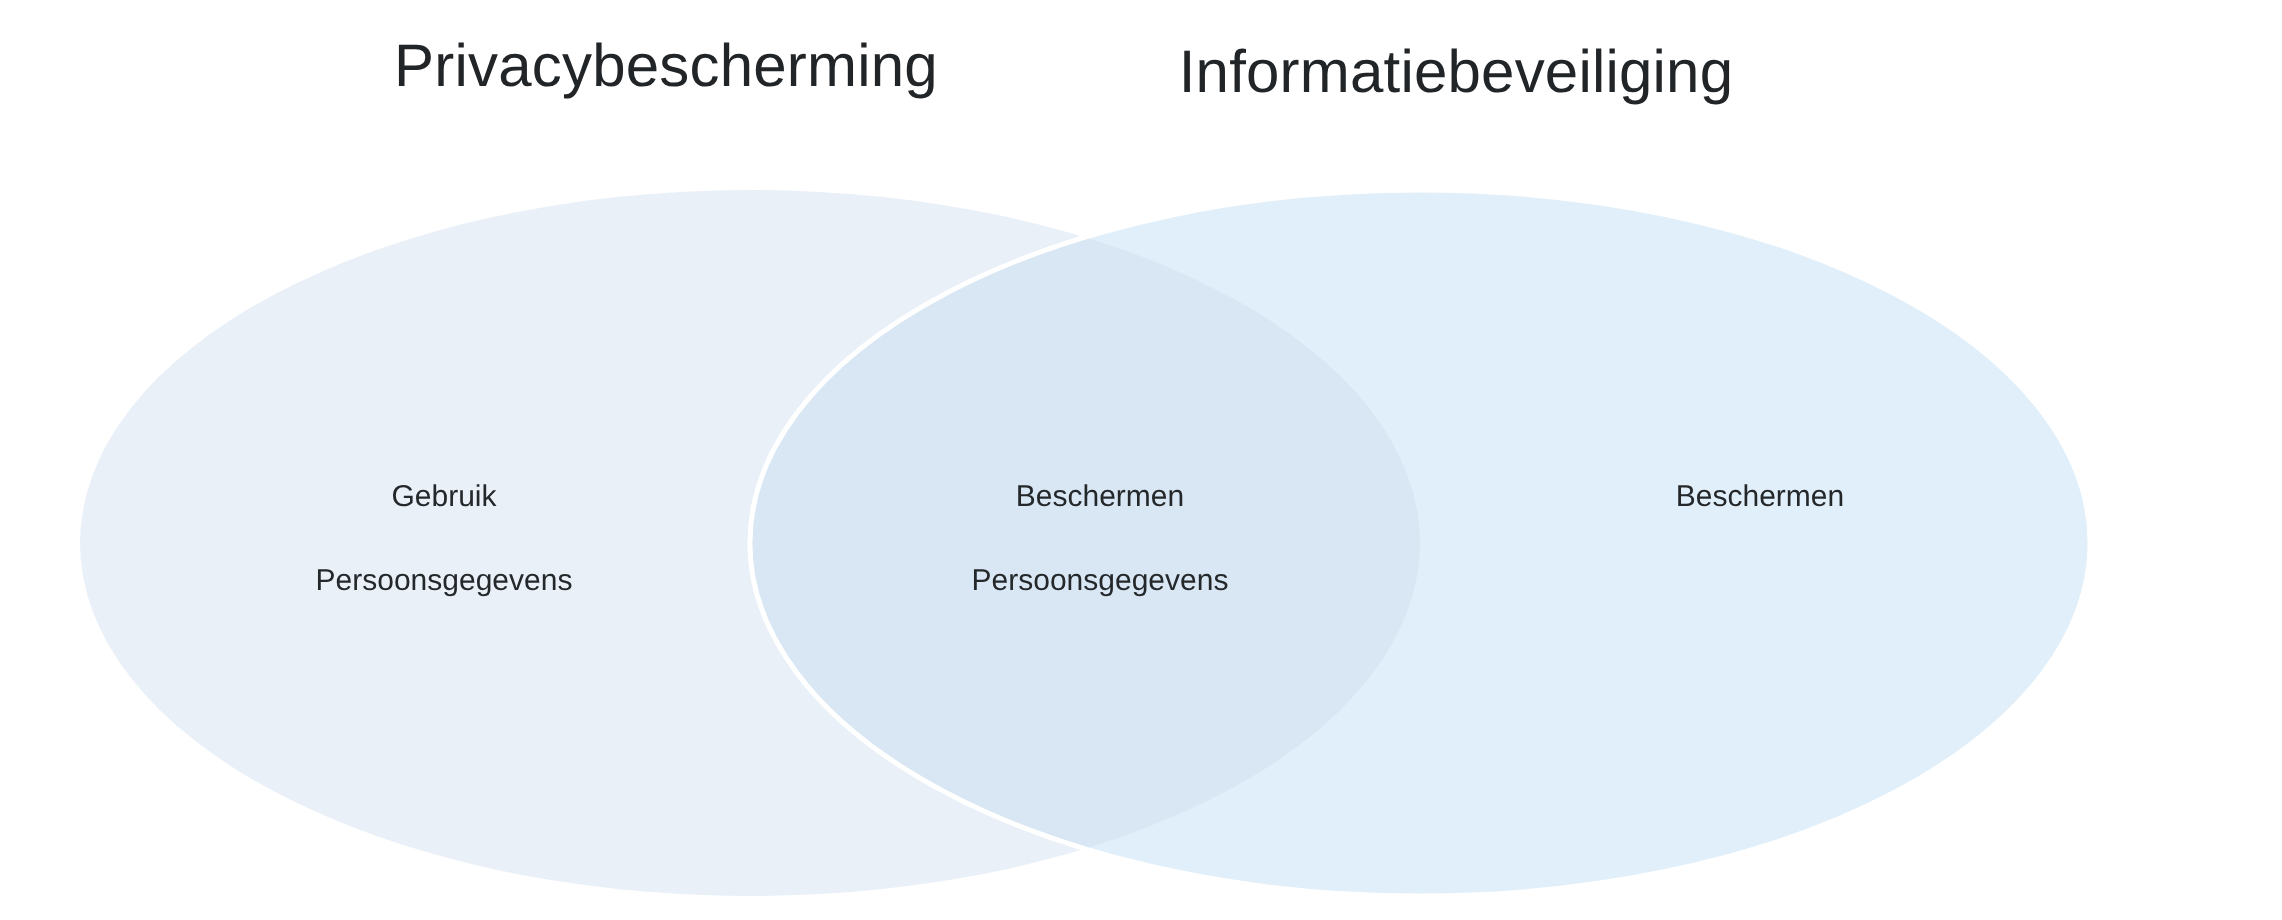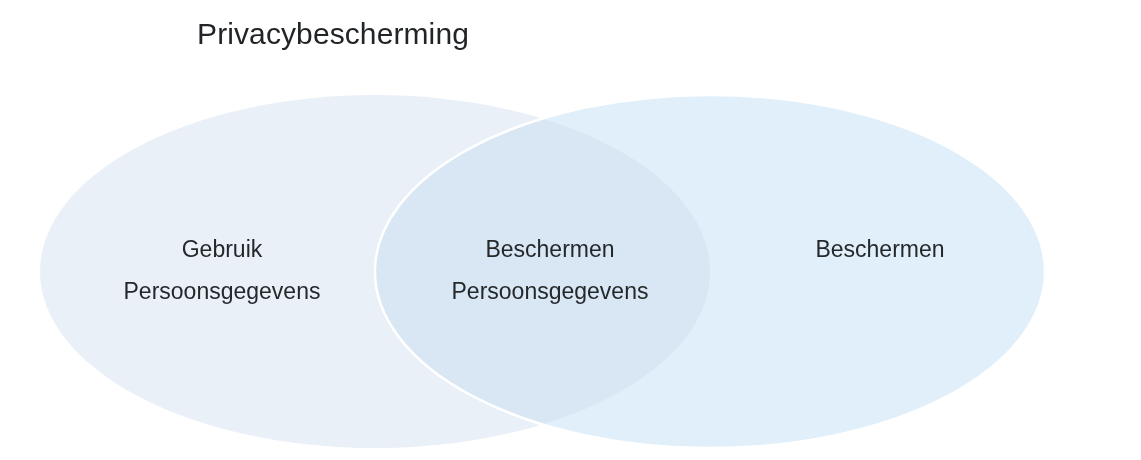--- a/index.html
+++ b/index.html
@@ -42,21 +42,21 @@
   }
   #title-right {
     left: 528px;
     top: 22px;
     width: 400px;
   }
   .region-label {
     position: absolute;
     text-align: center;
     color: #24282b;
-    font-size: 23px;
+    font-size: 15px;
     font-weight: 400;
     line-height: 42px;
     white-space: nowrap;
   }
   .region-label .label-line {
     display: block;
   }
   #label-left-only {
     left: 72px;
     top: 228px;
@@ -89,20 +89,21 @@
 
     <ellipse cx="710" cy="271.5" rx="335" ry="176.5" fill="#ddeef8" fill-opacity="0.92" stroke="#ffffff" stroke-width="2.4"></ellipse>
 
     <g clip-path="url(#clip-left-ellipse)">
       <ellipse cx="710" cy="271.5" rx="335" ry="176.5" fill="#d8e7f3" stroke="#ffffff" stroke-width="2.4"></ellipse>
     </g>
   </svg>
 
   <div class="set-title" id="title-left">Privacybescherming</div>
 
+  <div class="set-title" id="title-right">Informatiebeveiliging</div>
 
   <div class="region-label" id="label-left-only">
     <span class="label-line">Gebruik</span>
     <span class="label-line">Persoonsgegevens</span>
   </div>
 
   <div class="region-label" id="label-overlap">
     <span class="label-line">Beschermen</span>
     <span class="label-line">Persoonsgegevens</span>
   </div>

